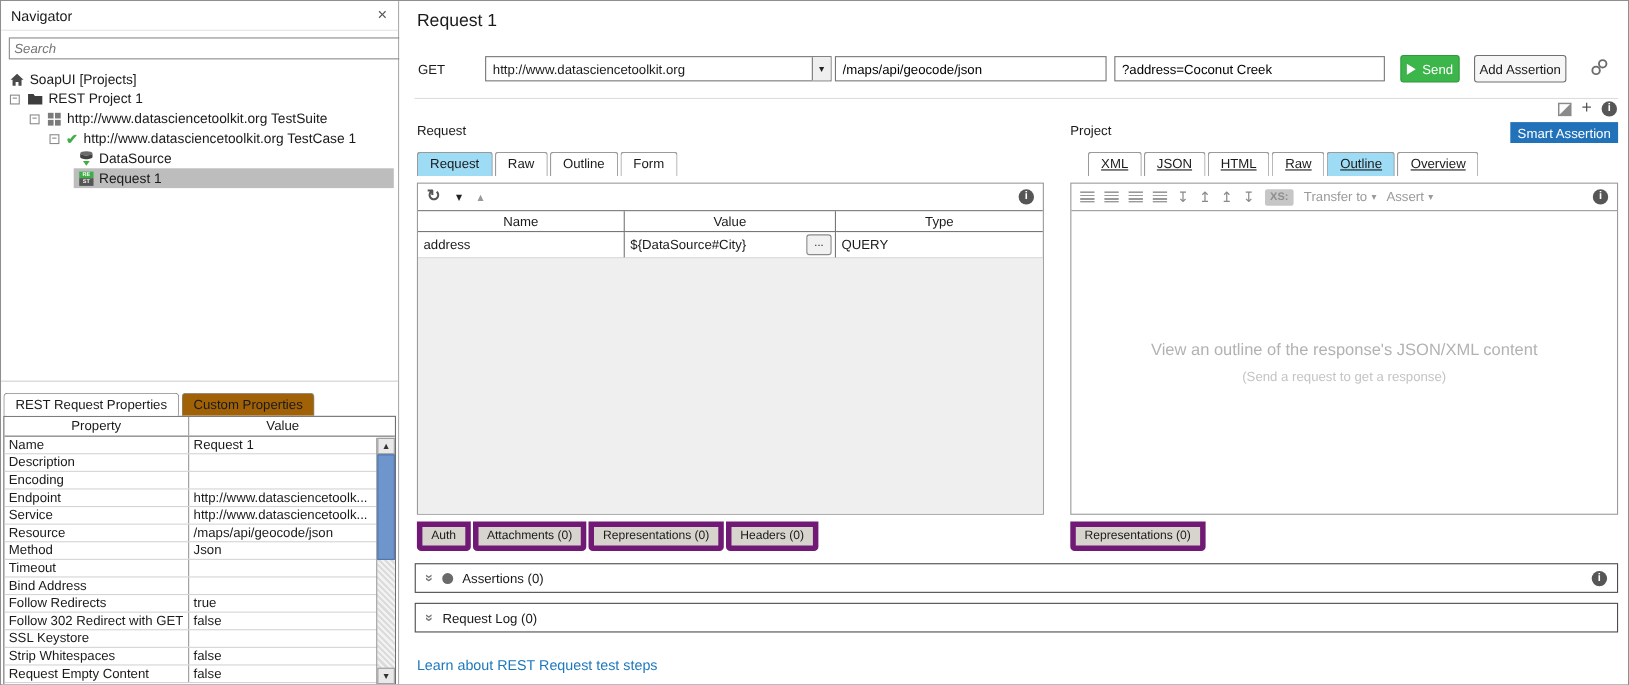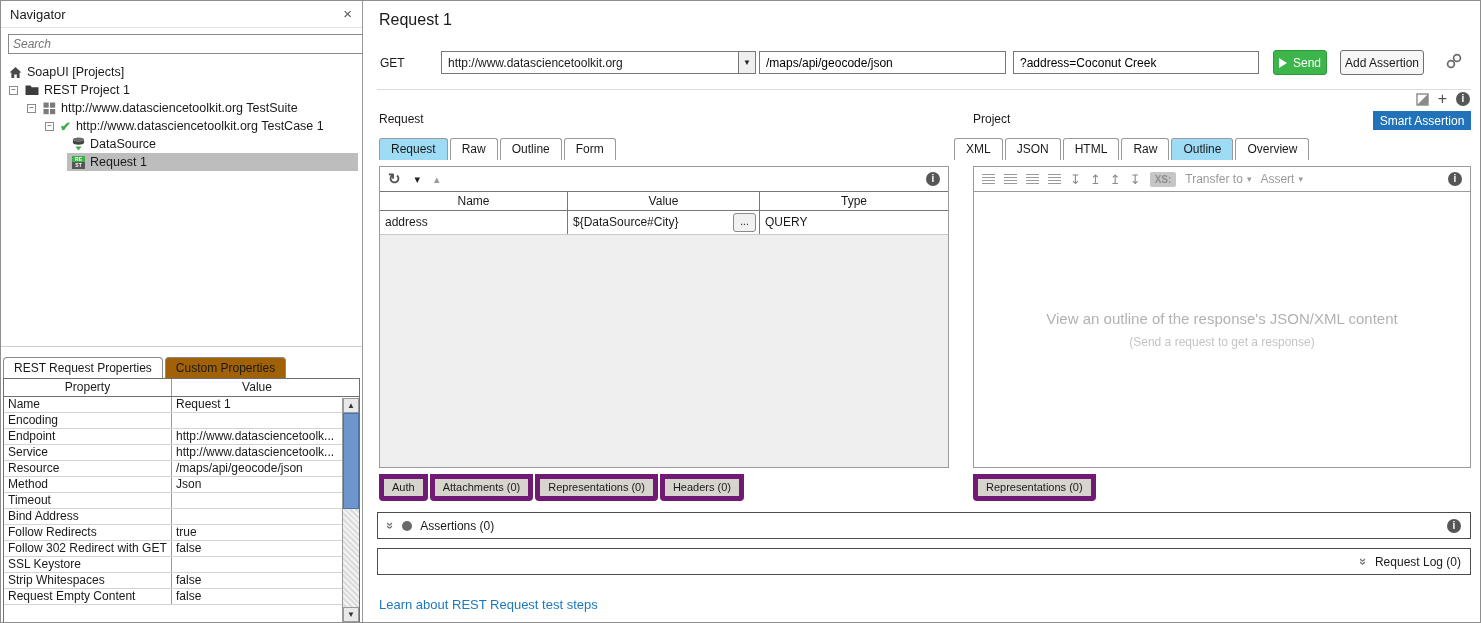--- a/index.html
+++ b/index.html
@@ -95,21 +95,21 @@
   .xs-btn { background:#c6c6c6; color:#8e8e8e; font-size:10px; font-weight:bold; padding:2px 5px; border-radius:2px; }
   .gray-menu { color:#9a9a9a; font-size:12px; display:flex; align-items:center; gap:4px; }
   .gray-chev { font-size:9px; color:#9a9a9a; }
   .outline-toolbar { gap:9px !important; }
   .resp-content { flex:1; border-top:1px solid #9a9a9a; display:flex; flex-direction:column; align-items:center; justify-content:center; gap:8px; }
   .empty-line1 { font-size:15px; color:#b2b2b2; }
   .empty-line2 { font-size:12px; color:#c4c4c4; }
 
   .collapse-bar { position:absolute; left:14px; width:1094px; height:27px; border:1px solid #4c4c4c; display:flex; align-items:center; gap:8px; padding:0 9px; background:#fff; }
   #assertions-bar { top:511px; }
-  #requestlog-bar { top:547px;justify-content:flex-end; }
+  #requestlog-bar { top:547px; }
   .dbl-chev { display:inline-block; transform:rotate(90deg); color:#777; font-size:13px; font-weight:bold; }
   .status-dot { width:10px; height:10px; border-radius:50%; background:#6a6a6a; flex:none; }
   .bar-fill { flex:1; }
   .learn-link { position:absolute; left:16px; top:596px; font-size:13px; color:#1c78be; }
 
   svg { display:block; }
 </style>
 </head>
 <body>
 
@@ -201,20 +201,24 @@
     <div class="props-table">
       <div class="props-head">
         <div class="pcol1">Property</div>
         <div class="pcol2">Value</div>
       </div>
       <div class="prow">
           <div class="pcol1">Name</div>
           <div class="pcol2">Request 1</div>
         </div>
       <div class="prow">
+          <div class="pcol1">Description</div>
+          <div class="pcol2"></div>
+        </div>
+      <div class="prow">
           <div class="pcol1">Encoding</div>
           <div class="pcol2"></div>
         </div>
       <div class="prow">
           <div class="pcol1">Endpoint</div>
           <div class="pcol2">http://www.datasciencetoolk...</div>
         </div>
       <div class="prow">
           <div class="pcol1">Service</div>
           <div class="pcol2">http://www.datasciencetoolk...</div>
@@ -344,21 +348,21 @@
       <div class="btab">Representations (0)</div>
       <div class="btab">Headers (0)</div>
     </div>
 
     <div class="panel-label" style="left:610px;">Project</div>
 
     <div class="smart-assert-btn">
       <span>Smart Assertion</span>
     </div>
 
-    <div class="tab-strip" style="left:591px;">
+    <div class="tab-strip" style="left:626px;text-decoration:underline;">
       <div class="tab">XML</div>
       <div class="tab">JSON</div>
       <div class="tab">HTML</div>
       <div class="tab">Raw</div>
       <div class="tab active">Outline</div>
       <div class="tab">Overview</div>
     </div>
 
     <div class="panel-box" id="response-box">
       <div class="panel-toolbar outline-toolbar">

